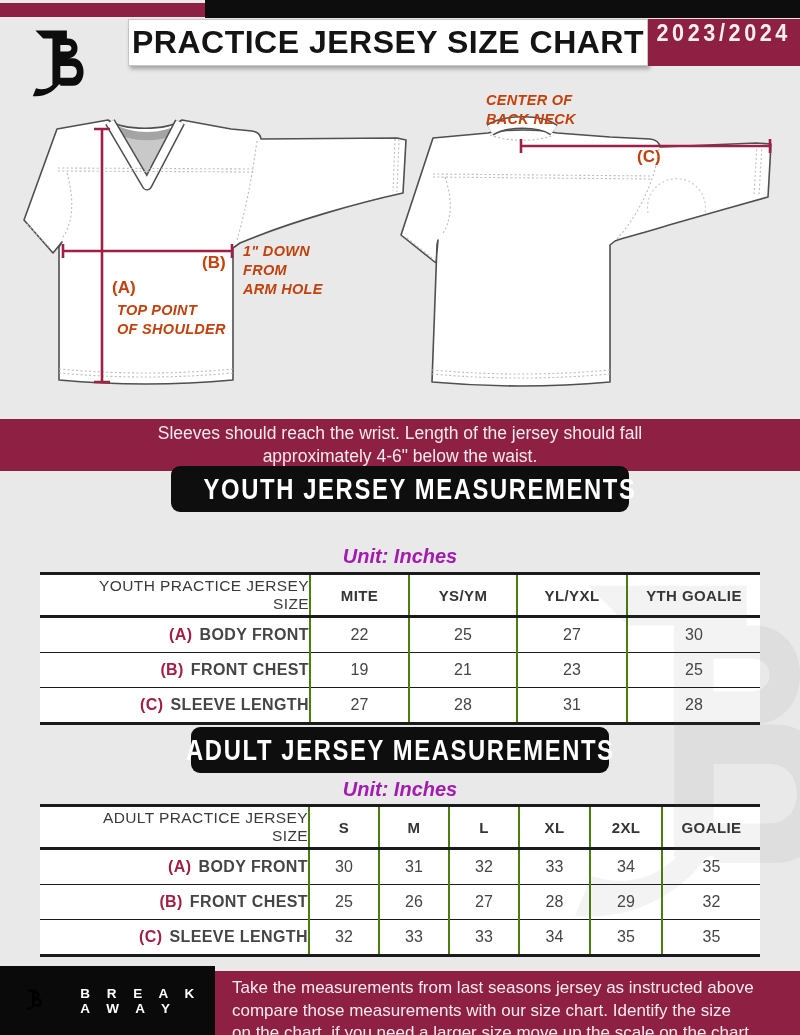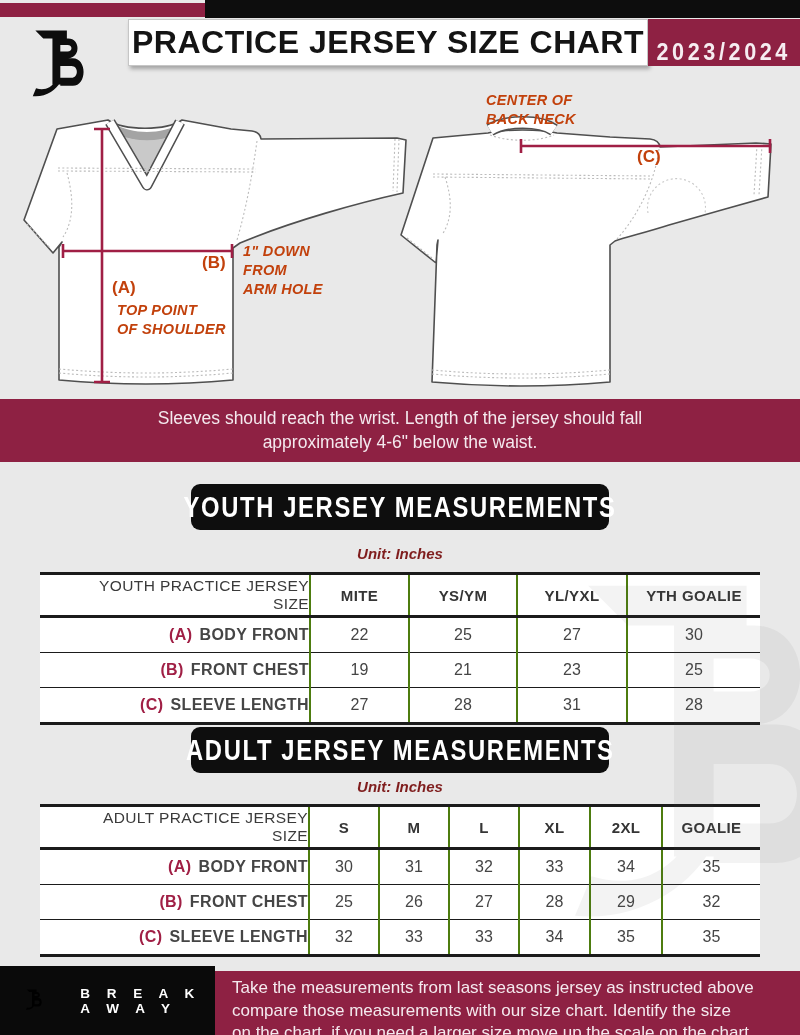--- a/index.html
+++ b/index.html
@@ -8,47 +8,47 @@
 
   
   .topbar-black{position:absolute;left:205px;top:0;width:595px;height:18px;background:#0d0d0d;}
   .topbar-maroon{position:absolute;left:0;top:3px;width:205px;height:14px;background:#8E2143;}
   .header-logo{position:absolute;left:26px;top:24px;width:66px;height:84px;color:#0d0d0d;}
   .title-box{position:absolute;left:128px;top:19px;width:520px;height:47px;background:#ffffff;
              border:1px solid #c6c6c6;box-shadow:2px 3px 4px rgba(0,0,0,.3);
              display:flex;align-items:center;justify-content:center;box-sizing:border-box;}
   .title-box h1{margin:0;font-size:32px;font-weight:700;letter-spacing:.5px;color:#141414;}
   .year-box{position:absolute;left:648px;top:19px;width:152px;height:47px;background:#8E2143;
-            display:flex;align-items:flex-end;justify-content:center;}
+            display:flex;align-items:flex-start;justify-content:center;}
   .year-box span{display:inline-block;transform:scaleX(.9);font-size:24px;font-weight:700;
                  letter-spacing:4px;color:#F6EDF1;}
 
   
   .diagram{position:absolute;left:0;top:85px;width:800px;height:335px;}
   .diagram svg{position:absolute;left:0;top:0;}
   .outline{fill:#ffffff;stroke:#4f4f4f;stroke-width:1.6;stroke-linejoin:round;}
   .stitch{fill:none;stroke:#bcbcbc;stroke-width:1.1;stroke-dasharray:2 2.3;}
   .measure{fill:none;stroke:#A01F45;stroke-width:2.6;}
   .anno{position:absolute;color:#c2410c;}
   .anno-key{font-size:17px;font-weight:700;}
   .anno-text{font-size:14.5px;font-style:italic;font-weight:600;line-height:19px;
              letter-spacing:.3px;white-space:pre-line;}
 
   
-  .notice{position:absolute;left:0;top:399px;width:800px;height:63px;background:#8E2143;
+  .notice{position:absolute;left:0;top:419px;width:800px;height:52px;background:#8E2143;
           display:flex;align-items:center;justify-content:center;text-align:center;}
   .notice p{margin:0;color:#F4E9EE;font-size:17.5px;line-height:23.5px;white-space:pre-line;}
 
   
   .pill{position:absolute;left:50%;transform:translateX(-50%);width:418px;height:46px;
         background:#0e0e0e;border-radius:9px;display:flex;align-items:center;justify-content:center;}
   .pill span{display:inline-block;transform:scaleX(.82);color:#fff;font-size:29px;font-weight:700;
              letter-spacing:2px;white-space:nowrap;}
-  .unit{position:absolute;left:0;width:800px;text-align:center;font-size:15px;font-style:italic;
-        font-weight:700;color:#7f1d1d;}
+  .unit{position:absolute;left:0;width:800px;text-align:center;font-size:20px;font-style:italic;
+        font-weight:700;color:#a21caf;}
 
   
   table.size{position:absolute;left:40px;width:720px;border-collapse:collapse;table-layout:fixed;
              background:#fff;border-top:3px solid #1b1b1b;border-bottom:3px solid #1b1b1b;}
   table.size th,table.size td{padding:0;height:34px;text-align:center;vertical-align:middle;
              border-left:2px solid #4d7c0f;}
   table.size th{height:40px;border-bottom:3px solid #1b1b1b;font-size:15px;font-weight:700;
              letter-spacing:.4px;color:#353535;}
   table.size td{font-size:16px;color:#454545;border-top:1.5px solid #1b1b1b;}
   table.size th:first-child,table.size td:first-child{border-left:none;text-align:right;padding-left:23px;}
@@ -163,21 +163,21 @@
     <div class="anno anno-text" style="left:486px;top:6px;">CENTER OF
 BACK NECK</div>
     <div class="anno anno-key" style="left:637px;top:62px;">(C)</div>
   </div>
 
   <div class="notice">
     <p>Sleeves should reach the wrist. Length of the jersey should fall
 approximately 4-6" below the waist.</p>
   </div>
 
-  <div class="pill" style="top:484px;">
+  <div class="pill" style="top:466px;padding-left:40px;">
     <span>YOUTH JERSEY MEASUREMENTS</span>
   </div>
   <div class="unit" style="top:545px;">Unit: Inches</div>
   <table class="size" style="top:572px;">
     <colgroup>
         <col style="width:270px">
         <col style="width:99px">
         <col style="width:108px">
         <col style="width:110px">
         <col style="width:133px">

